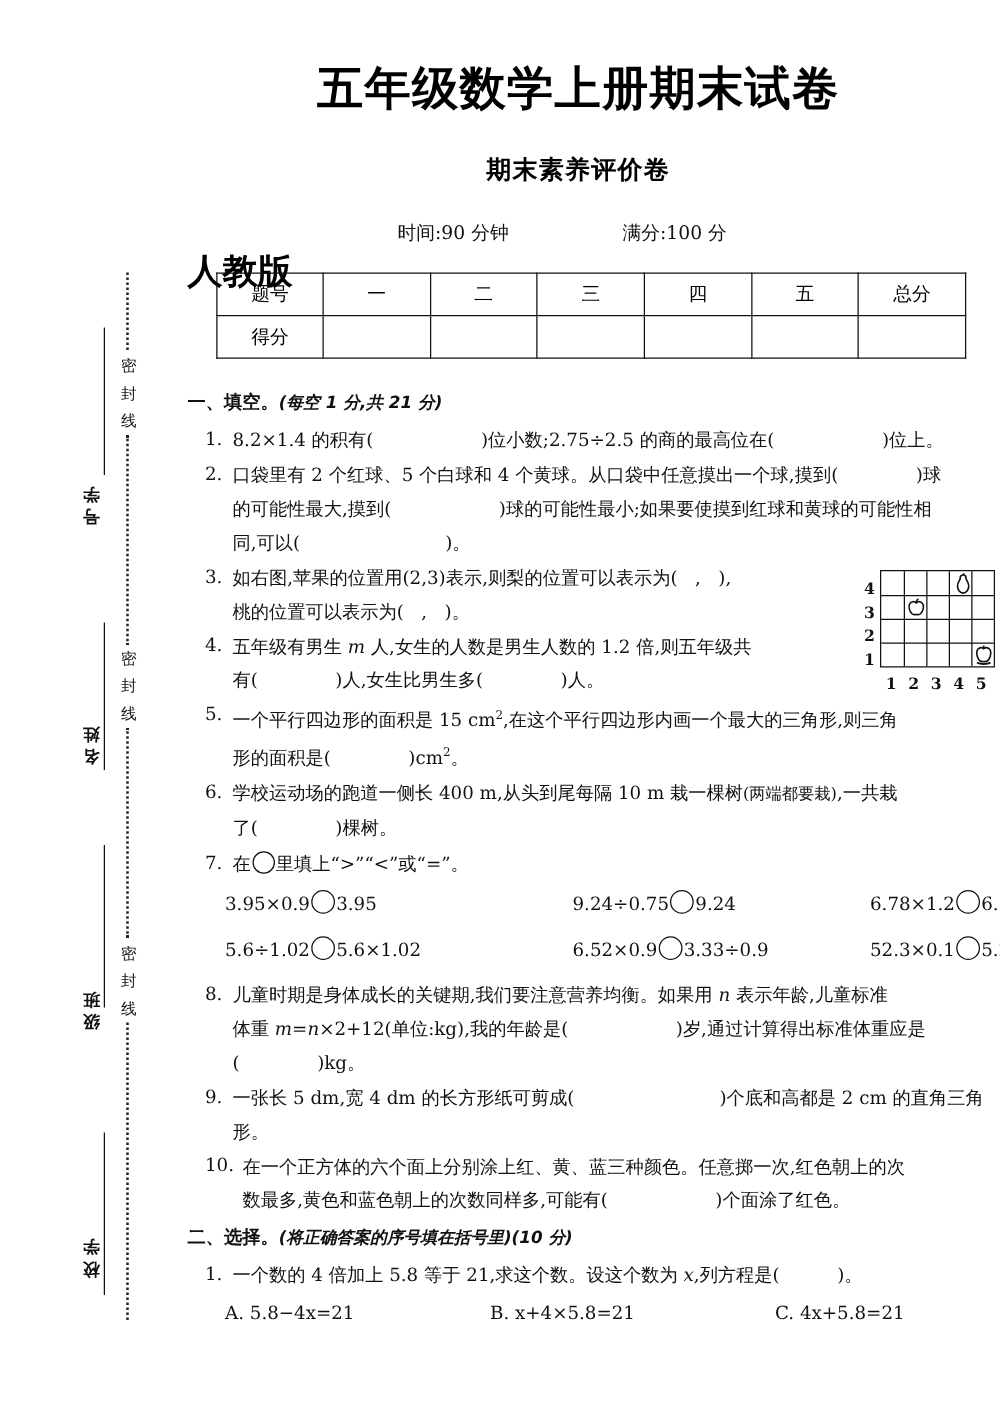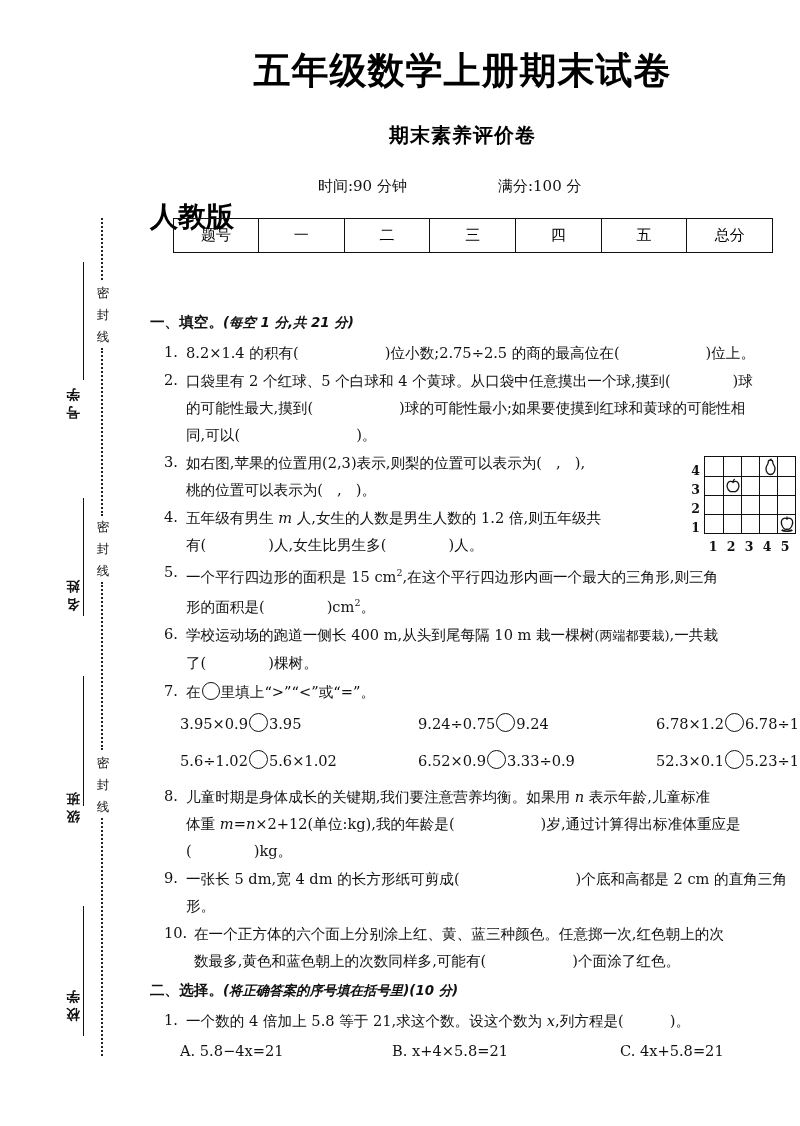--- a/index.html
+++ b/index.html
@@ -207,21 +207,21 @@
 
   
   .cmp-row {
     display: flex;
     padding-left: 30px;
     margin-top: 6px;
     font-size: 14.6px;
   }
   .cmp-cell { flex: 0 0 auto; white-space: nowrap; }
   .cmp-cell.c1 { width: 238px; }
-  .cmp-cell.c2 { width: 238px; }
+  .cmp-cell.c2 { width: 238px; margin-left: 40px; }
   .circle {
     display: inline-block;
     width: 17px; height: 17px;
     border: 1.4px solid #111;
     border-radius: 50%;
     vertical-align: -3px;
     margin: 0 1px;
   }
   .circle-inline {
     display: inline-block;
@@ -312,20 +312,29 @@
     <tbody>
         <tr>
       <td class="lead">题号</td>
       <td>一</td>
       <td>二</td>
       <td>三</td>
       <td>四</td>
       <td>五</td>
       <td>总分</td>
     </tr>
+    <tr>
+      <td class="lead">得分</td>
+      <td></td>
+      <td></td>
+      <td></td>
+      <td></td>
+      <td></td>
+      <td></td>
+    </tr>
   </tbody>
     </table>
 
   <div id="content">
 
     <div class="sec-head">
       <span>一、填空。</span><span class="note">(每空 1 分,共 21 分)</span>
     </div>
 
     <div class="q">

